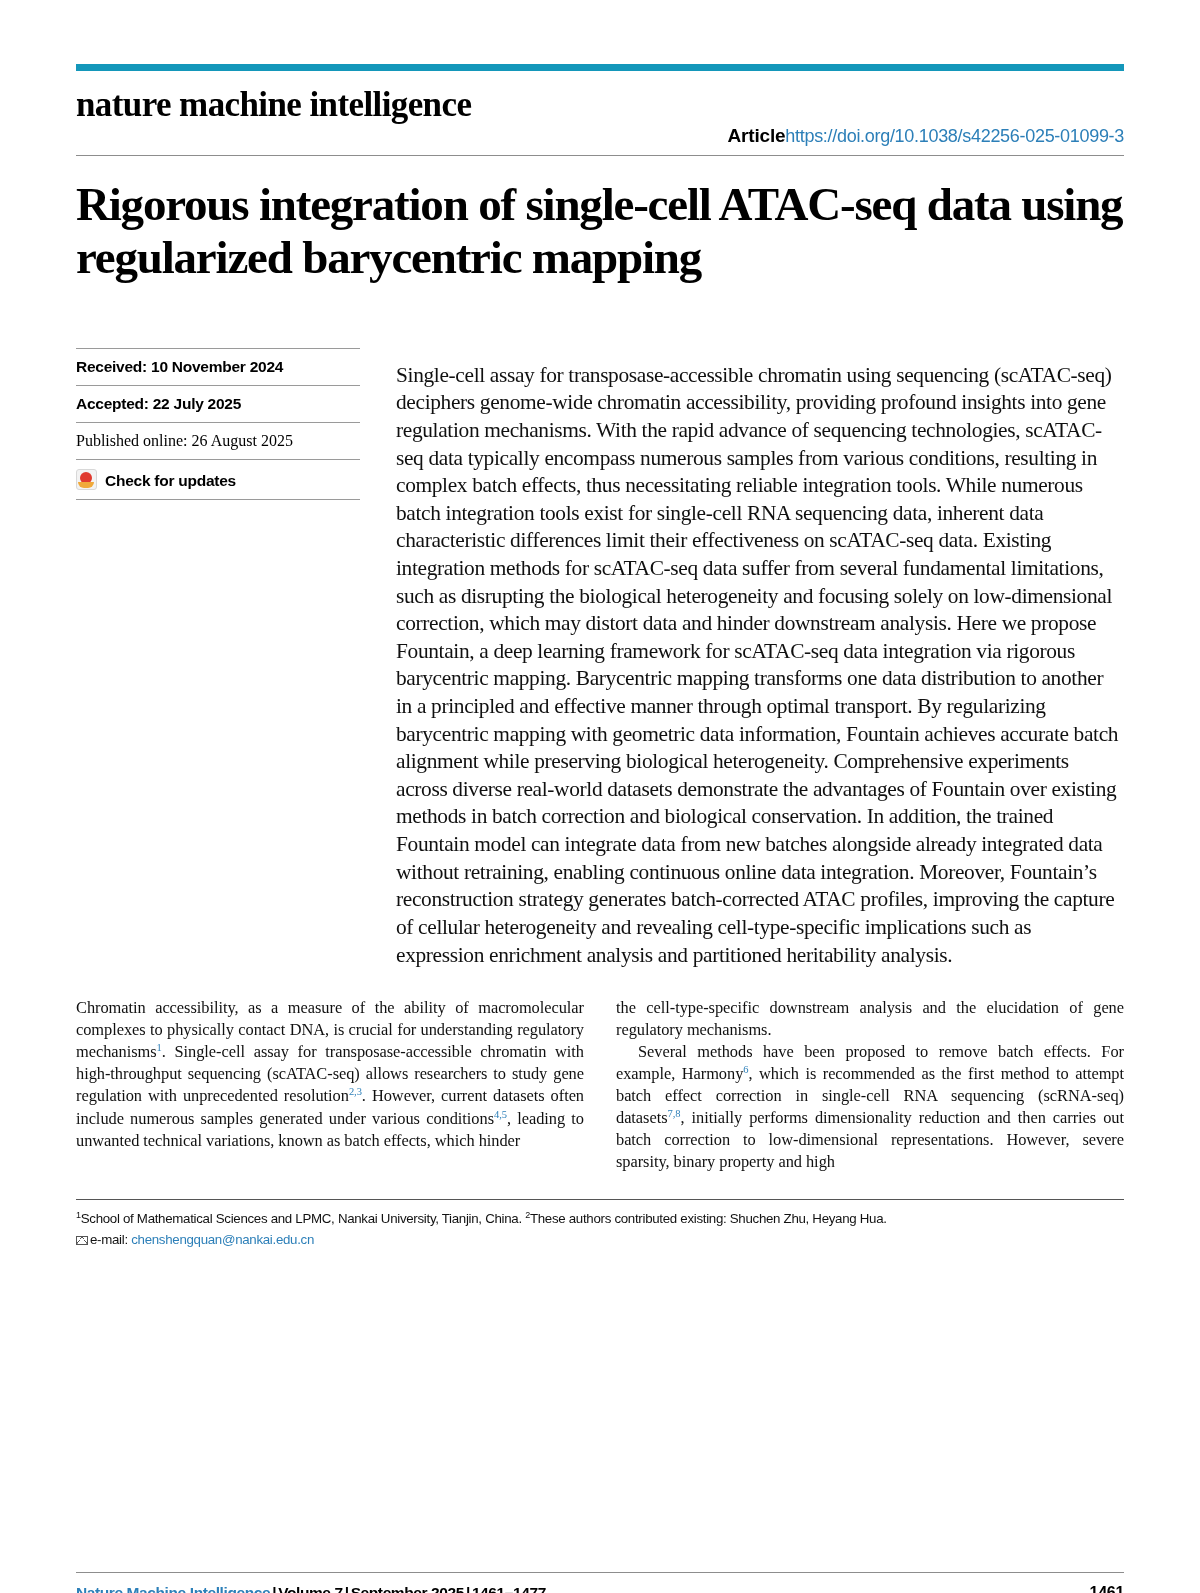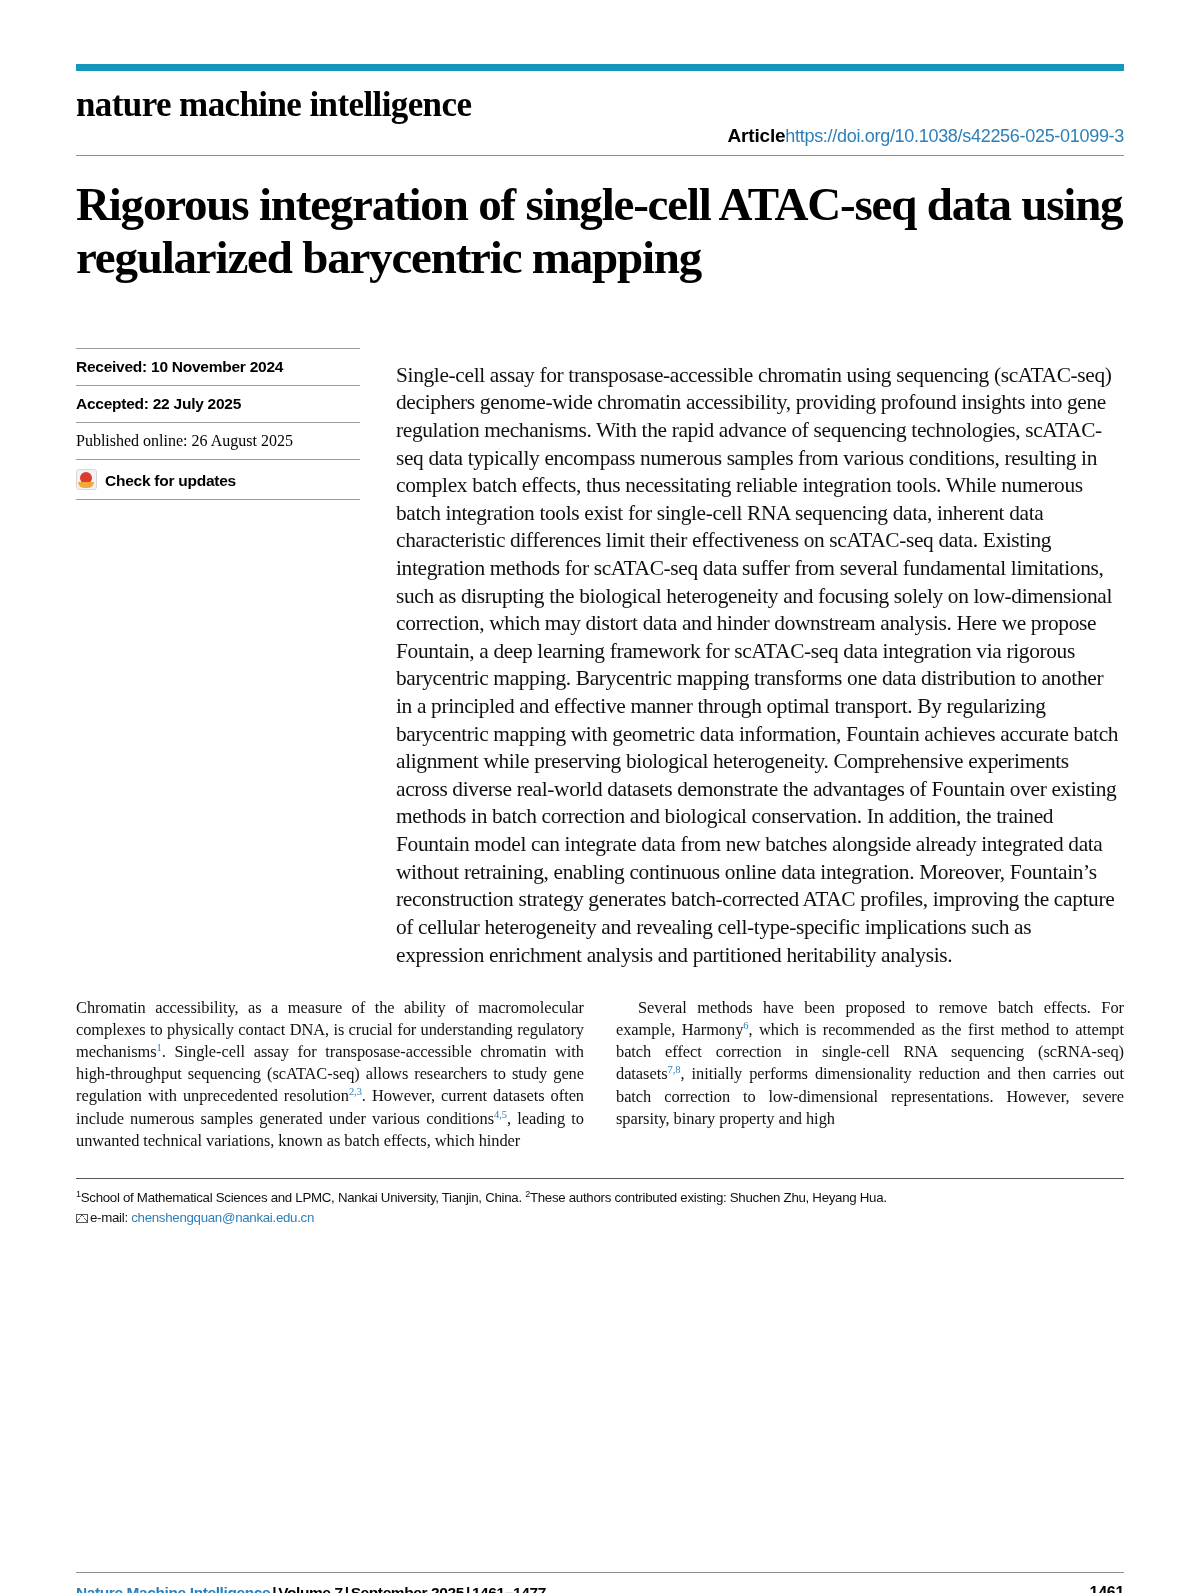--- a/index.html
+++ b/index.html
@@ -335,20 +335,21 @@
     <div class="col-right-abs">
       <div class="abstract">Single-cell assay for transposase-accessible chromatin using sequencing (scATAC-seq) deciphers genome-wide chromatin accessibility, providing profound insights into gene regulation mechanisms. With the rapid advance of sequencing technologies, scATAC-seq data typically encompass numerous samples from various conditions, resulting in complex batch effects, thus necessitating reliable integration tools. While numerous batch integration tools exist for single-cell RNA sequencing data, inherent data characteristic differences limit their effectiveness on scATAC-seq data. Existing integration methods for scATAC-seq data suffer from several fundamental limitations, such as disrupting the biological heterogeneity and focusing solely on low-dimensional correction, which may distort data and hinder downstream analysis. Here we propose Fountain, a deep learning framework for scATAC-seq data integration via rigorous barycentric mapping. Barycentric mapping transforms one data distribution to another in a principled and effective manner through optimal transport. By regularizing barycentric mapping with geometric data information, Fountain achieves accurate batch alignment while preserving biological heterogeneity. Comprehensive experiments across diverse real-world datasets demonstrate the advantages of Fountain over existing methods in batch correction and biological conservation. In addition, the trained Fountain model can integrate data from new batches alongside already integrated data without retraining, enabling continuous online data integration. Moreover, Fountain’s reconstruction strategy generates batch-corrected ATAC profiles, improving the capture of cellular heterogeneity and revealing cell-type-specific implications such as expression enrichment analysis and partitioned heritability analysis.</div>
     </div>
   </div>
 
   <div class="body-cols">
     <div class="body-col">
       <p><span>Chromatin accessibility, as a measure of the ability of macromolecular complexes to physically contact DNA, is crucial for understanding regulatory mechanisms</span><sup>1</sup><span>. Single-cell assay for transposase-accessible chromatin with high-throughput sequencing (scATAC-seq) allows researchers to study gene regulation with unprecedented resolution</span><sup>2,3</sup><span>. However, current datasets often include numerous samples generated under various conditions</span><sup>4,5</sup><span>, leading to unwanted technical variations, known as batch effects, which hinder</span></p>
     </div>
     <div class="body-col">
+      <p>the cell-type-specific downstream analysis and the elucidation of gene regulatory mechanisms.</p>
       <p class="indent"><span>Several methods have been proposed to remove batch effects. For example, Harmony</span><sup>6</sup><span>, which is recommended as the first method to attempt batch effect correction in single-cell RNA sequencing (scRNA-seq) datasets</span><sup>7,8</sup><span>, initially performs dimensionality reduction and then carries out batch correction to low-dimensional representations. However, severe sparsity, binary property and high</span></p>
     </div>
   </div>
 
   <div class="footnote-wrap">
     <div class="footnote">
       <sup>1</sup><span>School of Mathematical Sciences and LPMC, Nankai University, Tianjin, China. </span><sup>2</sup><span>These authors contributed existing: Shuchen Zhu, Heyang Hua.</span>
     </div>
     <div class="footnote">
       <span class="mini-env"></span><span>e-mail: </span><a class="email-link" href="#">chenshengquan@nankai.edu.cn</a>

